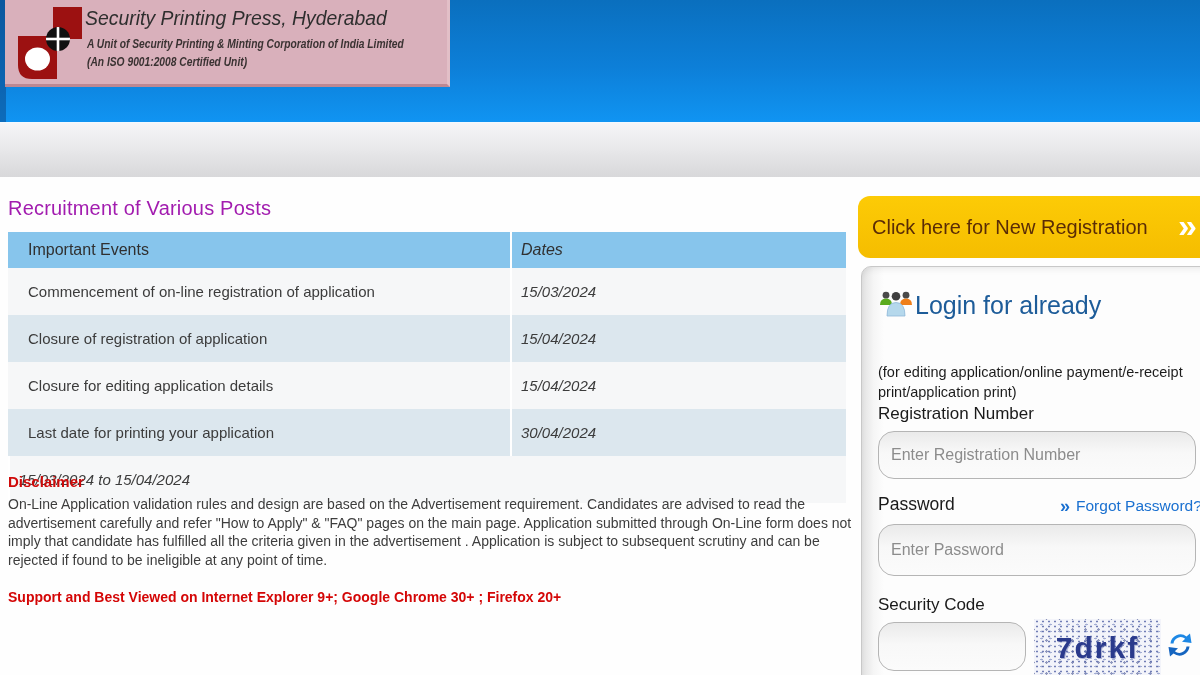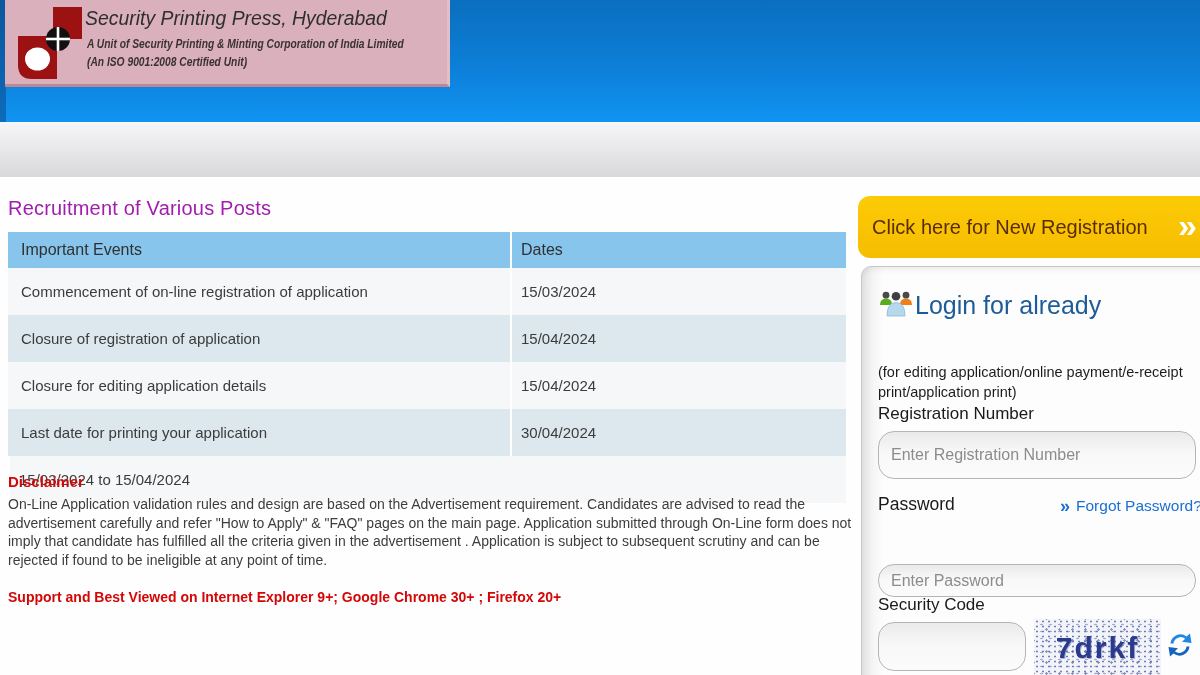--- a/index.html
+++ b/index.html
@@ -42,22 +42,22 @@
   
   .page-title {
     position:absolute; left:8px; top:197px; font-size:20px; color:#a21caf;
     letter-spacing:.2px;
   }
   .events-table { position:absolute; left:8px; top:232px; width:838px; font-size:15px; }
   .t-head { display:flex; height:36px; background:#87c5ec; color:#303030; font-size:16px; }
   .t-row  { display:flex; height:47px; color:#3c3c3c; }
   .t-row.odd  { background:#f6f7f8; }
   .t-row.even { background:#dce7ee; }
-  .c1 { width:502px; padding-left:13px; display:flex; align-items:center; }
-  .c2 { flex:1; padding-left:9px; display:flex; align-items:center; border-left:2px solid #ffffff; }
+  .c1 { width:502px; padding-left:20px; display:flex; align-items:center; }
+  .c2 { flex:1; padding-left:9px; display:flex; align-items:center; border-left:2px solid #ffffff;font-style:italic; }
 
   .disclaimer-title {
     position:absolute; left:8px; top:473px; font-size:15px; font-weight:bold; color:#cf0a0a;
   }
   .disclaimer-body {
     position:absolute; left:8px; top:495px; width:845px;
     font-size:14px; line-height:18.6px; color:#3d3d3d;
   }
   .support-note {
     position:absolute; left:8px; top:589px; font-size:14px; font-weight:bold; color:#d40606;
@@ -99,21 +99,21 @@
 
   .login-input {
     position:absolute; left:16px; width:318px; height:48px;
     border:1px solid #b5b5b5; border-radius:16px;
     background:linear-gradient(180deg,#eaeaea,#f8f8f8 45%,#fbfbfb);
     font-family:"Liberation Sans",sans-serif; font-size:16px; color:#333;
     padding-left:12px; outline:none;
   }
   .login-input::placeholder { color:#8c8c8c; opacity:1; }
   .inp-reg { top:164px; }
-  .inp-pwd { top:257px; height:33px;margin-top:40px; }
+  .inp-pwd { top:257px; height:52px; }
   .inp-sec { top:355px; width:148px; height:49px; }
 
   .forgot-wrap {
     position:absolute; left:198px; top:229px; white-space:nowrap; cursor:pointer;
   }
   .forgot-chevron { color:#1a70d0; font-size:18px; font-weight:bold; vertical-align:-1px; }
   .forgot-link { color:#1a70d0; font-size:15.5px; text-decoration:none; margin-left:6px; }
 
   .captcha-box {
     position:absolute; left:172px; top:352px; width:127px; height:57px;

